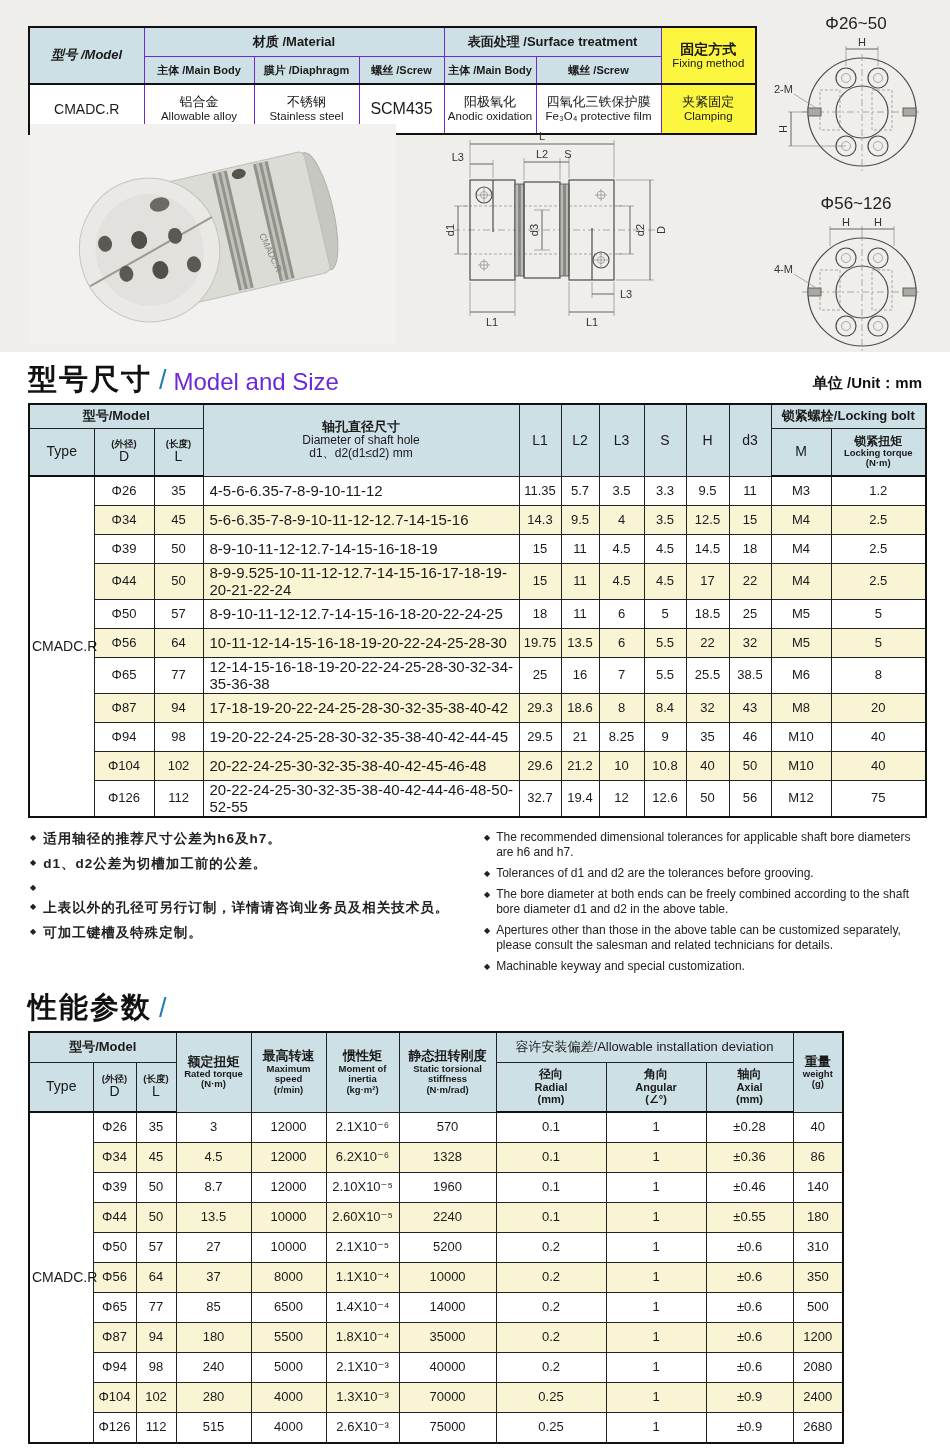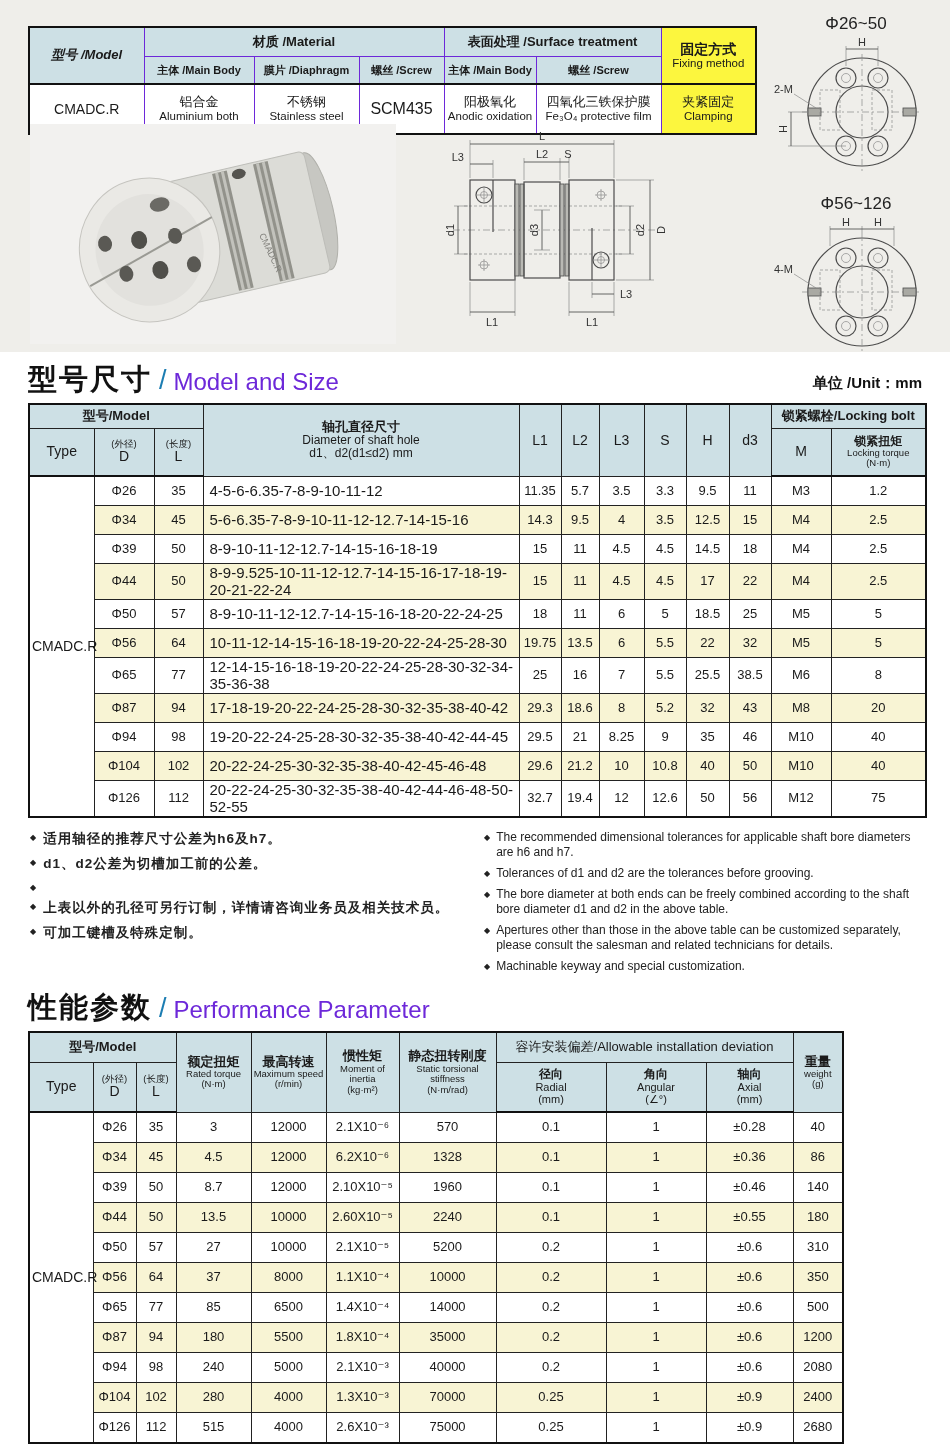--- a/index.html
+++ b/index.html
@@ -31,21 +31,21 @@
   .sec-title { position:relative; display:flex; align-items:flex-end; padding:13px 0 9px 0; }
   .sec-title .cn { font-size:29px; font-weight:bold; letter-spacing:2px; color:#111; line-height:1; }
   .sec-title .sep { font-size:27px; color:#1c7db2; margin:0 7px; line-height:1; }
   .sec-title .en { font-size:24px; color:#6d28d9; line-height:1; }
   .sec-title .unit { position:absolute; right:0; bottom:10px; font-size:15px; font-weight:bold; color:#111;text-align:center; }
 
   table.data-table { border-collapse:collapse; table-layout:fixed; border:2px solid #111; }
   .data-table th, .data-table td { border:1px solid #222; text-align:center; vertical-align:middle; padding:1px 2px; line-height:1.1; }
   .data-table thead th { background:#cde0e5; font-weight:bold; font-size:13px; }
   .data-table thead tr:last-child th { border-bottom:2px solid #111; }
-  .data-table thead .tiny { font-size:9.5px; font-weight:normal; }
+  .data-table thead .tiny { font-size:9.5px; font-weight:bold; }
   .data-table thead .mid  { font-size:12px; }
   .data-table thead .big  { font-size:14px; font-weight:normal; }
   .data-table tbody td { font-size:13px; height:26px; background:#fff; }
   .perf-table tbody td { height:27px; }
   .data-table tbody tr:nth-child(even) td { background:#f8f4d4; }
   .data-table th.type-cell { background:#fff; font-size:14px; font-weight:normal; }
   .data-table td.bores { text-align:left; padding-left:6px; font-size:15px; }
 
   
   .notes { display:flex; gap:14px; margin-top:9px; }
@@ -97,21 +97,21 @@
         <td>主体 /Main Body</td>
         <td>膜片 /Diaphragm</td>
         <td>螺丝 /Screw</td>
         <td>主体 /Main Body</td>
         <td>螺丝 /Screw</td>
       </tr>
       <tr class="r3">
         <td class="model-val">CMADC.R</td>
         <td>
           <div class="cn">铝合金</div>
-          <div class="en">Aluminium both</div>
+          <div class="en">Allowable alloy</div>
         </td>
         <td>
           <div class="cn">不锈钢</div>
           <div class="en">Stainless steel</div>
         </td>
         <td>SCM435</td>
         <td>
           <div class="cn">阳极氧化</div>
           <div class="en">Anodic oxidation</div>
         </td>
@@ -459,21 +459,21 @@
           <td>8</td>
         </tr>
           <tr>
 
           <td>Φ87</td>
           <td>94</td>
           <td class="bores">17-18-19-20-22-24-25-28-30-32-35-38-40-42</td>
           <td>29.3</td>
           <td>18.6</td>
           <td>8</td>
-          <td>5.2</td>
+          <td>8.4</td>
           <td>32</td>
           <td>43</td>
           <td>M8</td>
           <td>20</td>
         </tr>
           <tr>
 
           <td>Φ94</td>
           <td>98</td>
           <td class="bores">19-20-22-24-25-28-30-32-35-38-40-42-44-45</td>
@@ -563,21 +563,20 @@
             <span>Machinable keyway and special customization.</span>
           </li>
         </ul>
     </div>
   </div>
 
   <div class="sec">
     <div class="sec-title">
       <span class="cn">性能参数</span>
       <span class="sep">/</span>
-      <span class="en">Performance Parameter</span>
     </div>
 
     <table class="data-table perf-table" style="width:814px">
       <colgroup>
         <col style="width:64px">
           <col style="width:43px">
           <col style="width:40px">
           <col style="width:75px">
         <col style="width:75px">
           <col style="width:73px">

